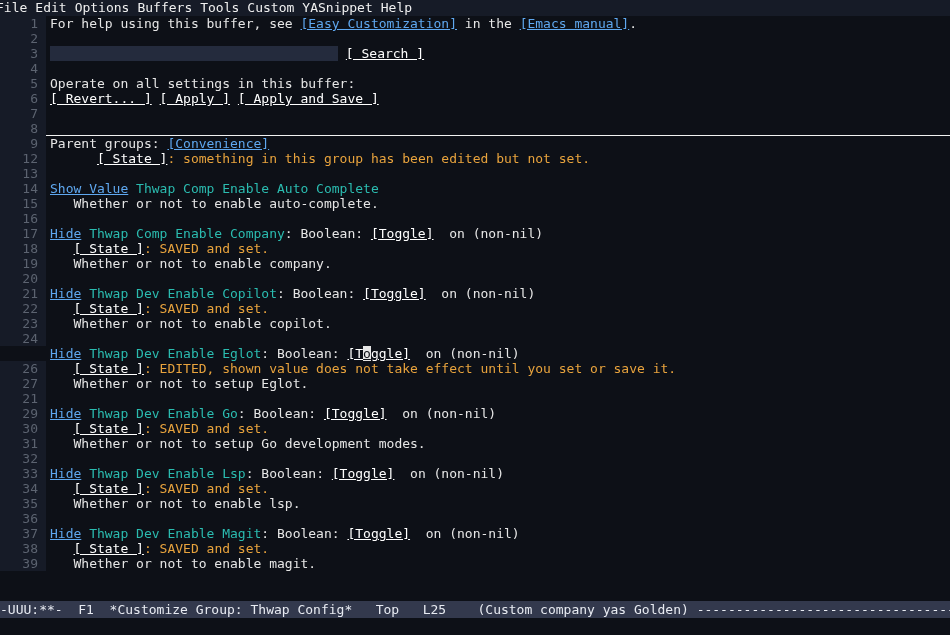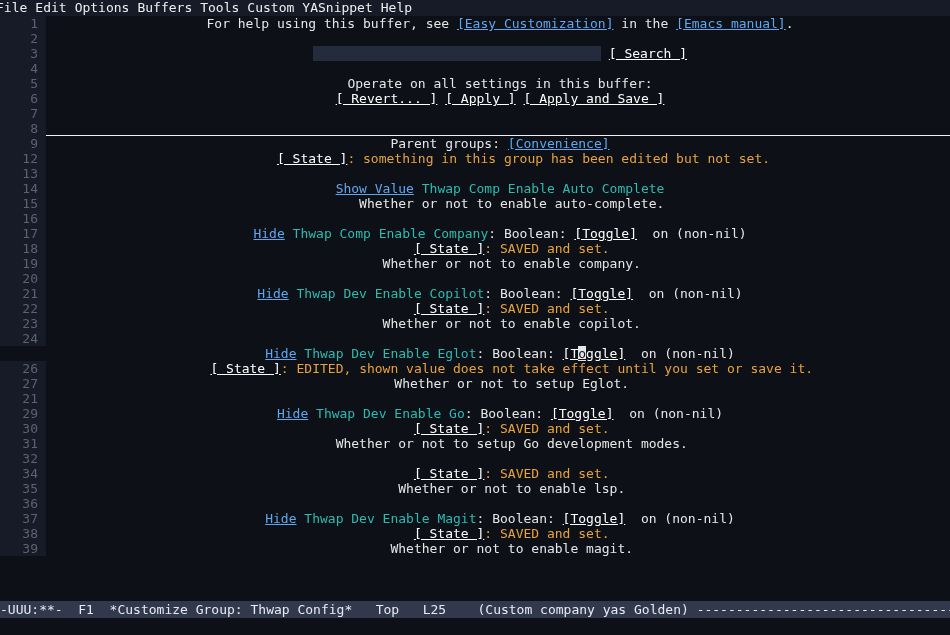--- a/index.html
+++ b/index.html
@@ -68,21 +68,20 @@
     color: #ffffff;
     background: #242b3d;
     font-weight: bold;
     margin-top: 40px;
   }
   .txt {
     flex: 1;
     padding-left: 4px;
     white-space: pre;
     overflow: hidden;
-    text-align: center;
   }
 
   
   .link       { color: #5fa8f0; text-decoration: underline; cursor: pointer; }
   .btn        { color: #ffffff; text-decoration: underline; cursor: pointer; }
   .var        { color: #2bbcb0; }
   .group      { color: #e081c4; }
   .state      { color: #e8a33d; }
   .plain      { color: #e6e6e6; }
   .searchbox  {
@@ -266,20 +265,24 @@
   <div class="row">
     <span class="lnum">31</span>
     <span class="txt"><span class="plain">   </span><span class="plain">Whether or not to setup Go development modes.</span></span>
   </div>
   <div class="row">
     <span class="lnum">32</span>
     <span class="txt"></span>
   </div>
 
   <div class="row">
+    <span class="lnum">33</span>
+    <span class="txt"><span class="link">Hide</span><span class="plain"> </span><span class="var">Thwap Dev Enable Lsp</span><span class="plain">: Boolean: </span><span class="btn">[Toggle]</span><span class="plain">  on (non-nil)</span></span>
+  </div>
+  <div class="row">
     <span class="lnum">34</span>
     <span class="txt"><span class="plain">   </span><span class="btn">[ State ]</span><span class="state">: SAVED and set.</span></span>
   </div>
   <div class="row">
     <span class="lnum">35</span>
     <span class="txt"><span class="plain">   </span><span class="plain">Whether or not to enable lsp.</span></span>
   </div>
   <div class="row">
     <span class="lnum">36</span>
     <span class="txt"></span>

